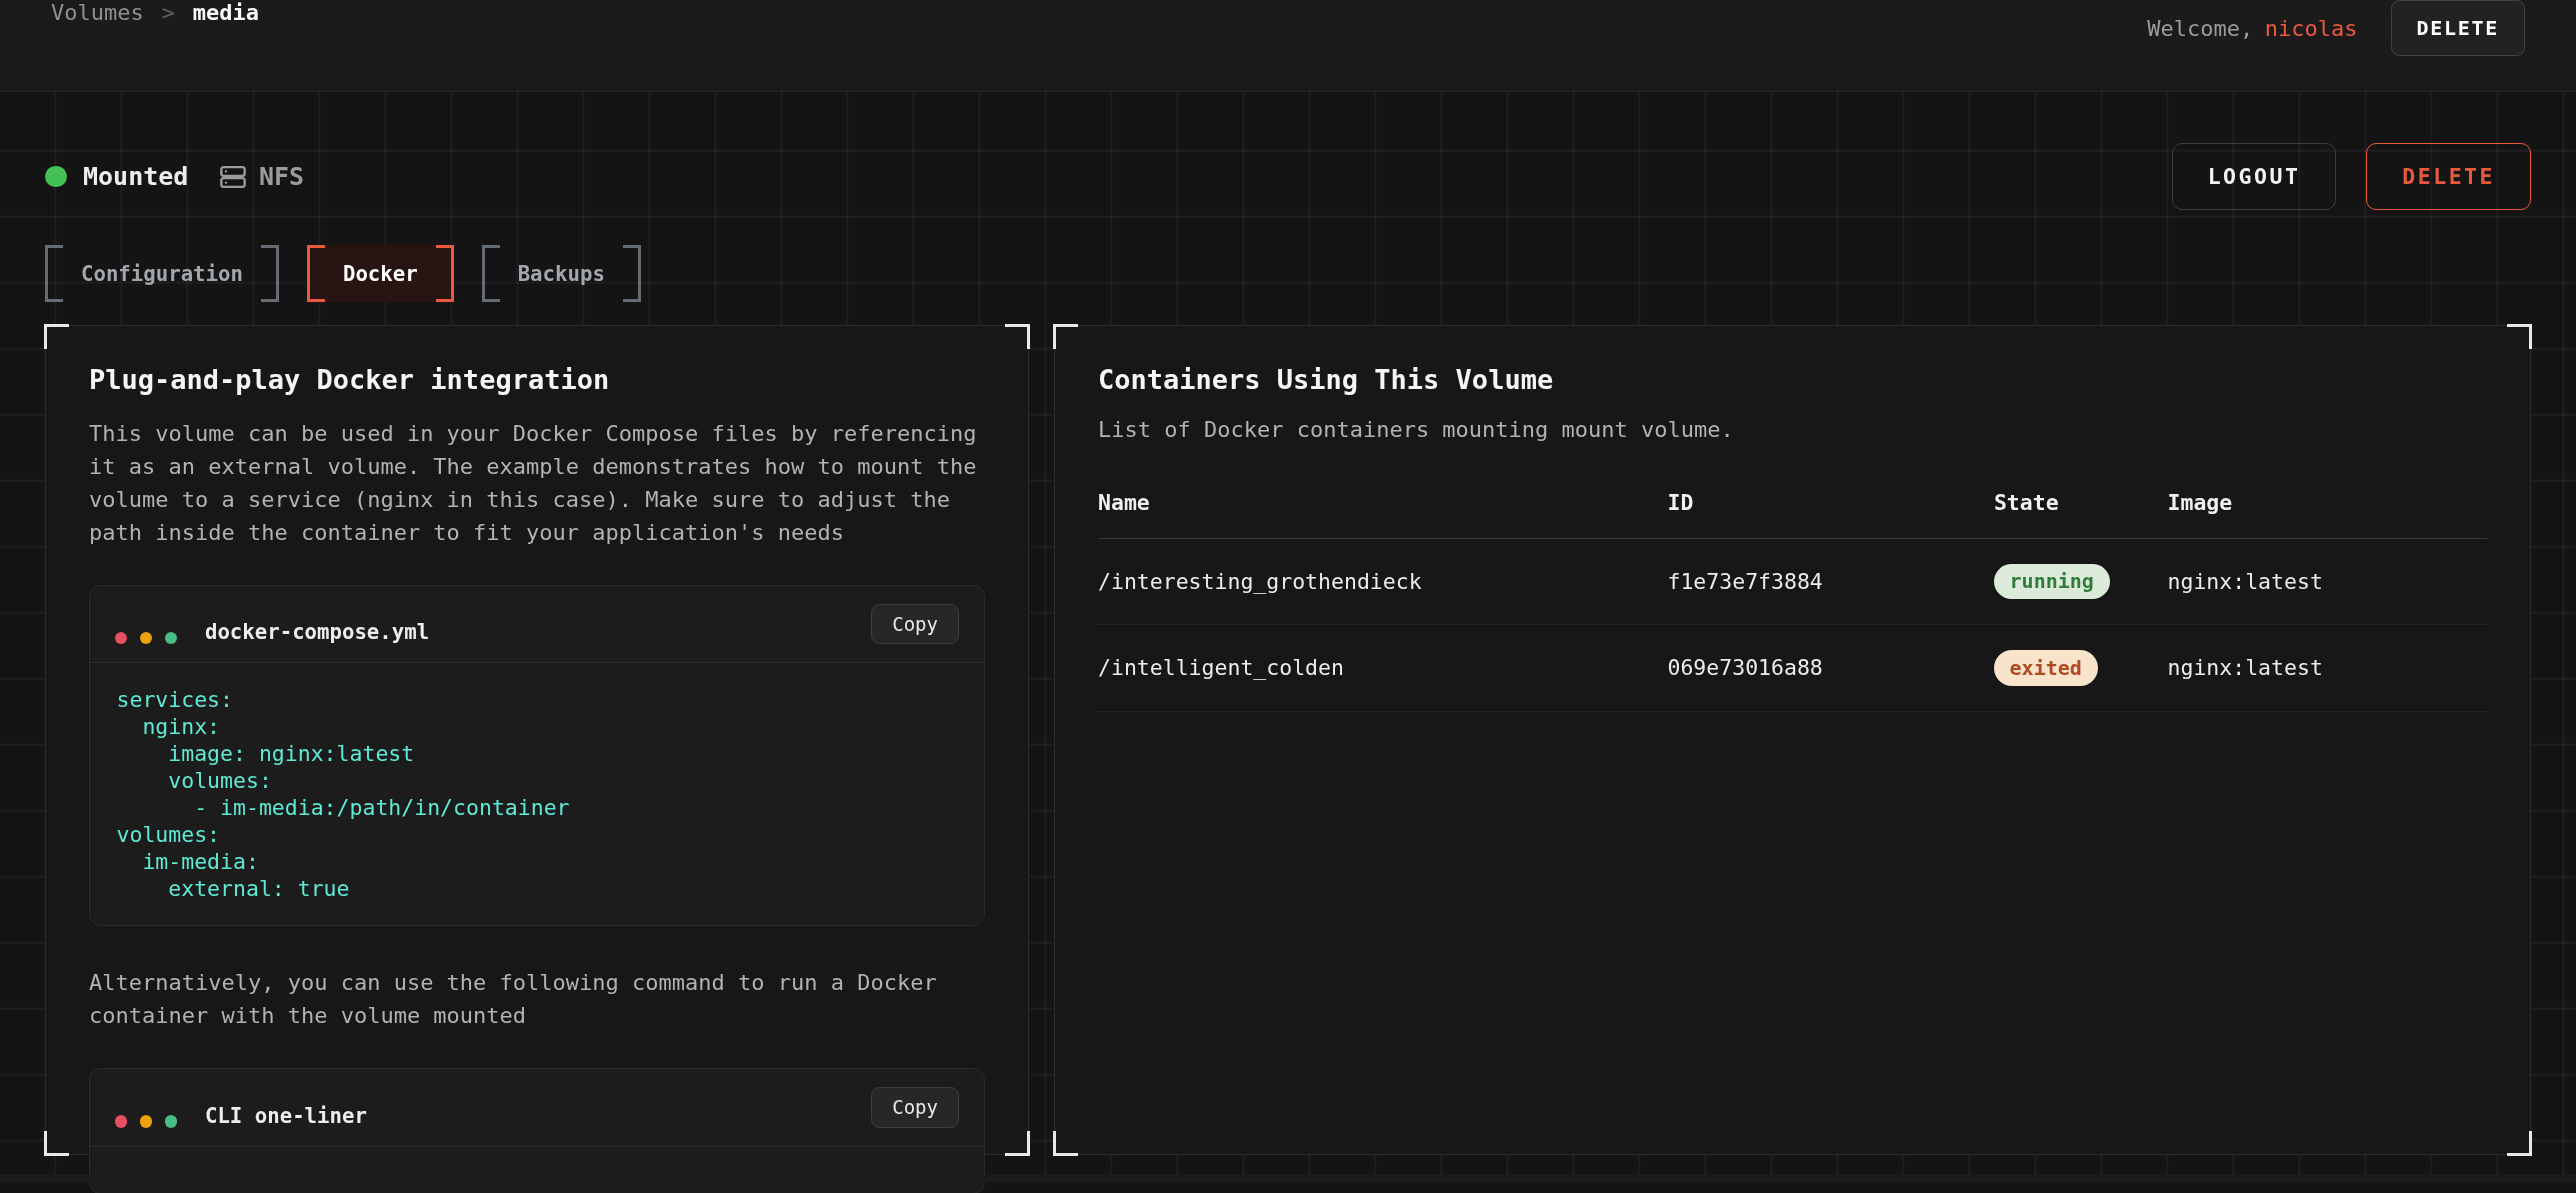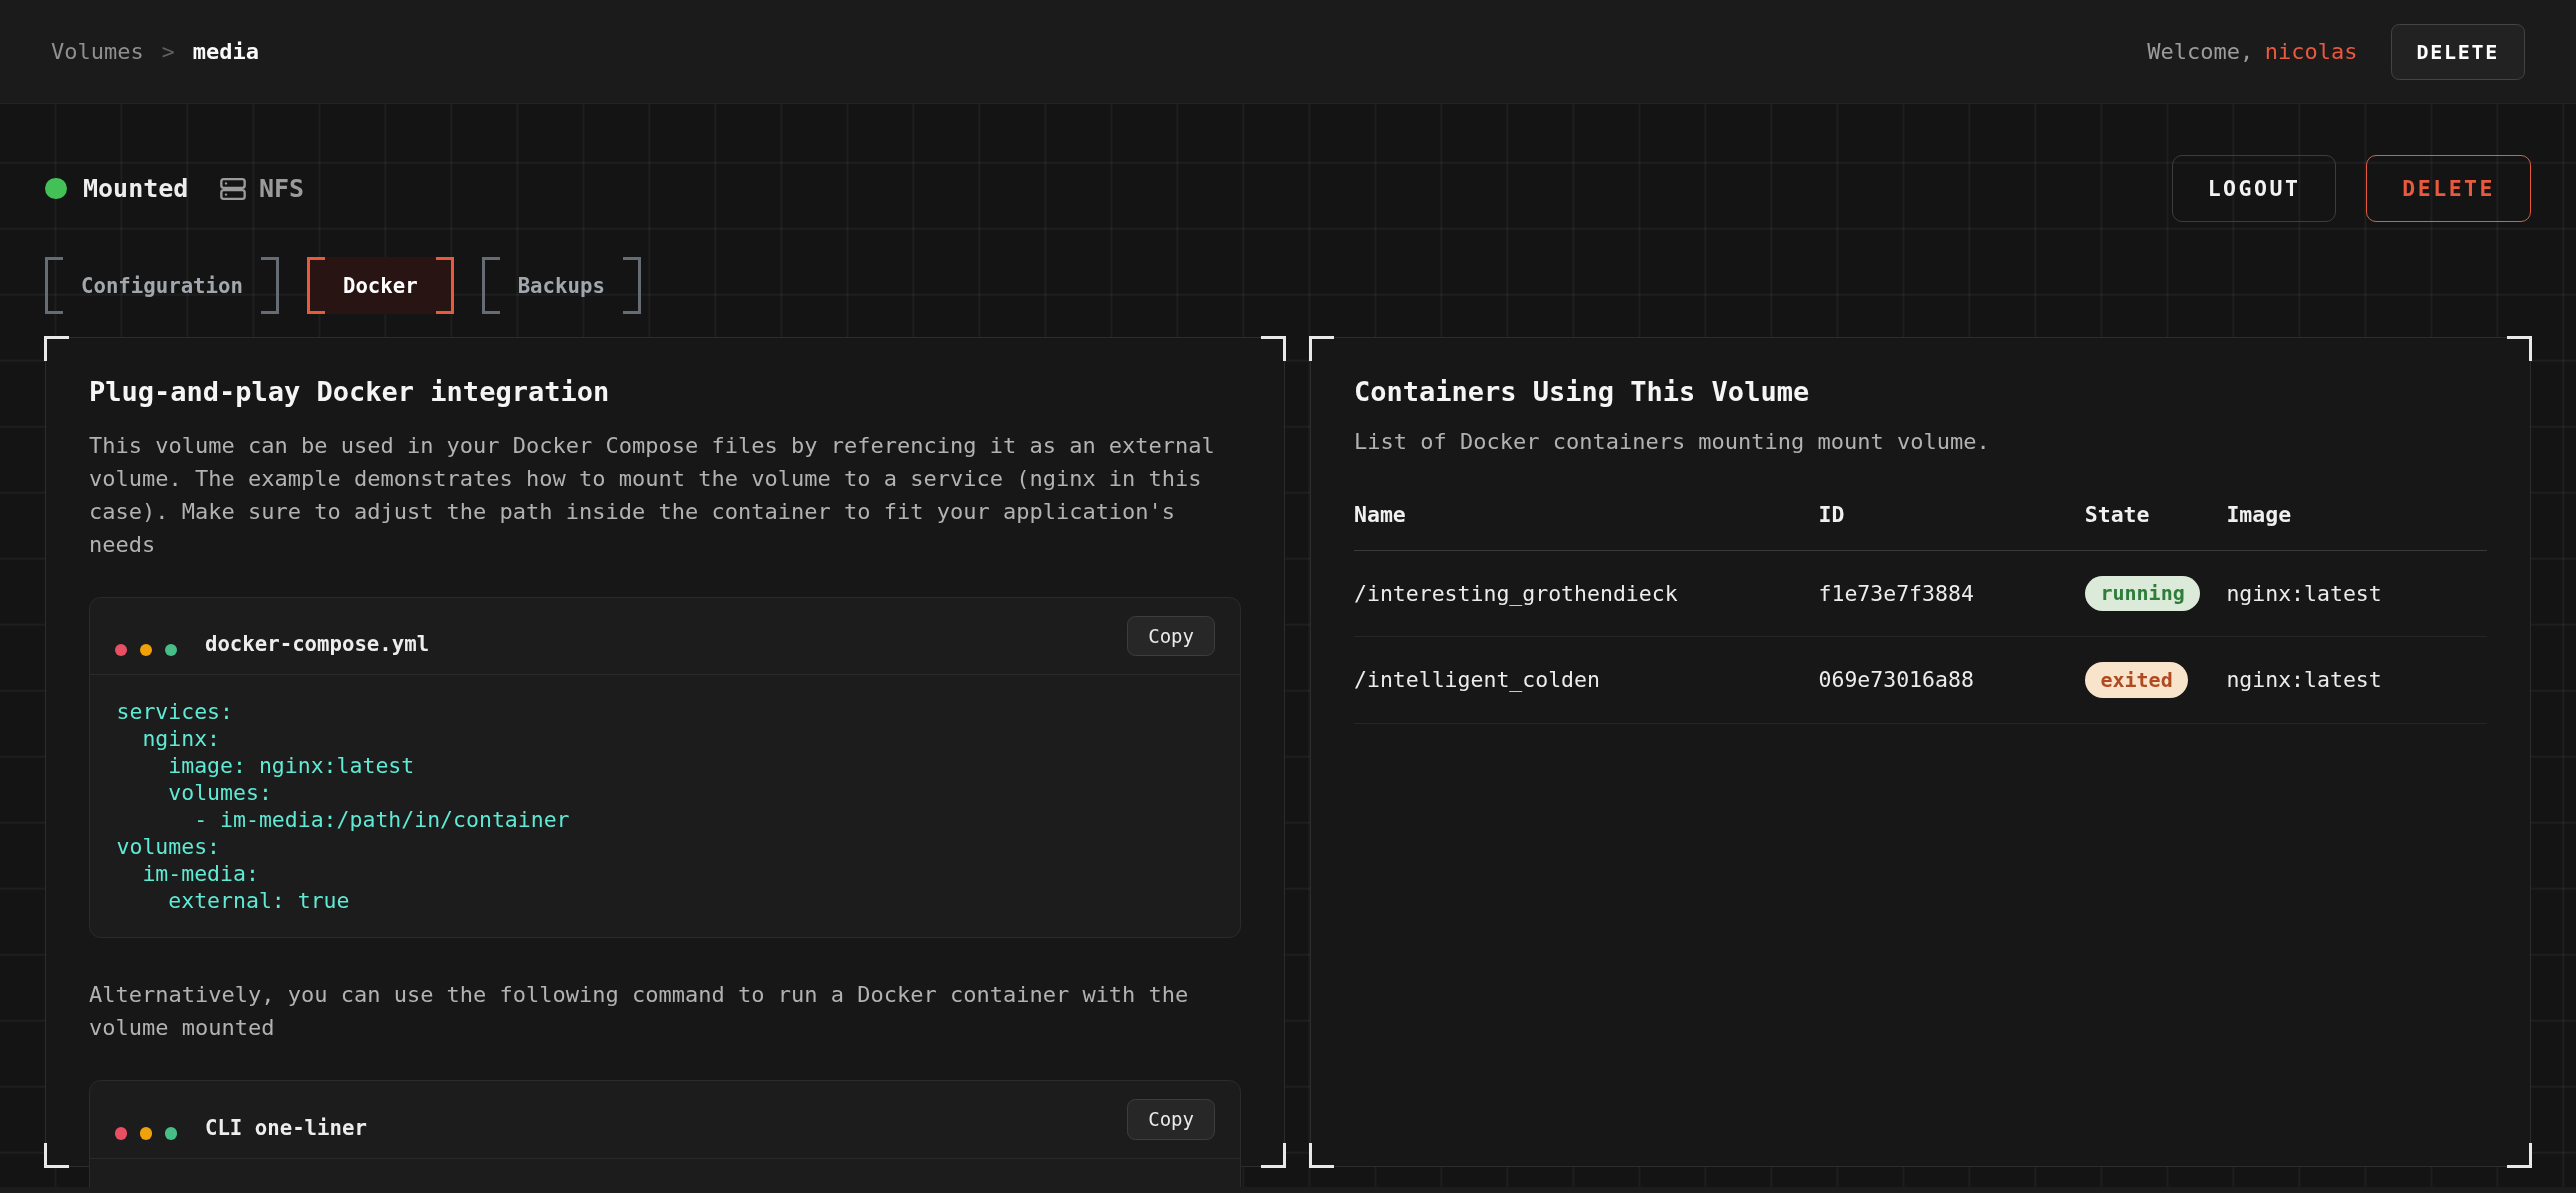--- a/index.html
+++ b/index.html
@@ -16,23 +16,23 @@
   html,body{width:2576px;height:1194px;overflow:hidden;}
   body{
     background:var(--bg);
     font-family:"DejaVu Sans Mono","Liberation Mono",monospace;
     color:var(--text);
     position:relative;
   }
 
   
   .topbar{
-    height:104px;
+    height:92px;
     background:#1b1b1c;
-    display:flex;align-items:center;justify-content:space-between;
+    display:flex;align-items:flex-start;justify-content:space-between;
     padding:0 51px;
     border-bottom:1.7px solid #242425;
   }
   .breadcrumb{display:flex;align-items:center;gap:18px;font-size:22px;}
   .crumb-root{color:#8f8f8f;}
   .crumb-sep{color:#606060;font-size:21.5px;}
   .crumb-current{color:#fafafa;font-weight:bold;}
   .topbar-right{display:flex;align-items:center;gap:33px;font-size:22px;}
   .welcome{color:#9c9c9c;}
   .username{color:var(--accent);margin-left:11.6px;}
@@ -94,21 +94,21 @@
   .tab.active{--bc:var(--accent);background:#281513;color:#ffffff;}
 
   
   .panels{margin-top:23px;display:flex;gap:25px;height:830px;}
   .panel{
     position:relative;
     background:var(--panel-bg);
     border:1.7px solid var(--panel-border);
     padding:38px 43px;
   }
-  .panel-left{width:1240px;flex:none;}
+  .panel-left{width:984px;flex:none;}
   .panel-right{flex:1;}
   .corner{position:absolute;width:25px;height:25px;border:3.3px solid var(--corner);}
   .c-tl{top:-1.7px;left:-1.7px;border-right:none;border-bottom:none;}
   .c-tr{top:-1.7px;right:-1.7px;border-left:none;border-bottom:none;}
   .c-bl{bottom:-1.7px;left:-1.7px;border-right:none;border-top:none;}
   .c-br{bottom:-1.7px;right:-1.7px;border-left:none;border-top:none;}
 
   .panel-title{font-size:27px;font-weight:bold;color:#f5f5f5;}
   .panel-desc{margin-top:21.5px;font-size:22px;line-height:33px;color:var(--muted);}
 

